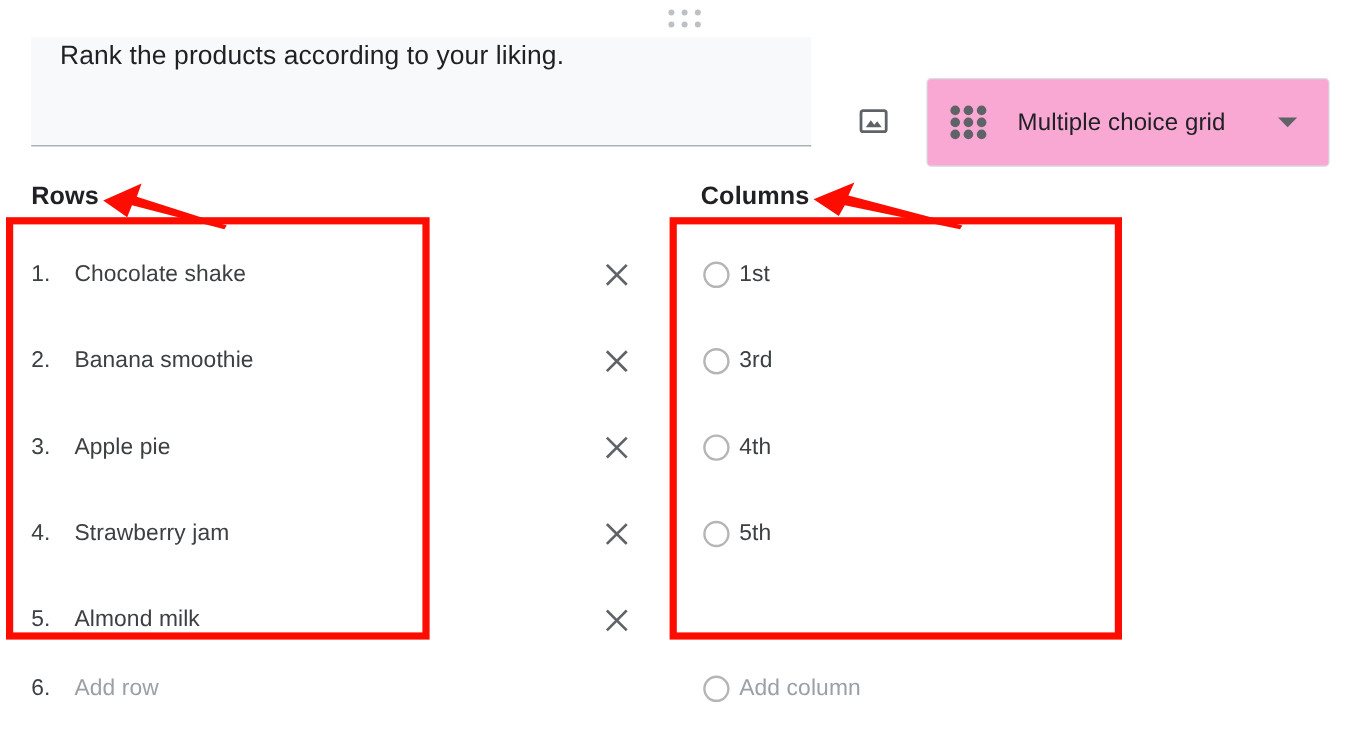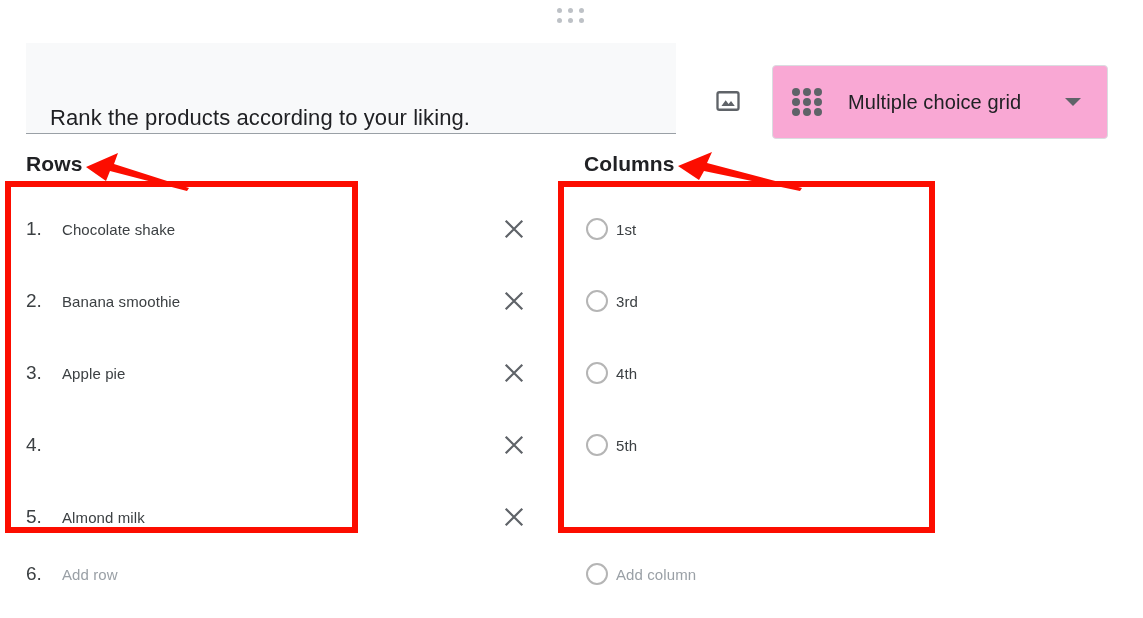--- a/index.html
+++ b/index.html
@@ -43,28 +43,28 @@
   .question-row {
     position: absolute;
     left: 0;
     top: 31px;
     width: 1143px;
     height: 100px;
   }
   .question-field {
     position: absolute;
     left: 26px;
-    top: 12px;
+    top: 0;
     width: 650px;
     height: 91px;
     background: #f8f9fa;
     border-bottom: 1px solid #9aa0a6;
     box-sizing: border-box;
     display: flex;
-    align-items: flex-end;
+    align-items: flex-start;
   }
   .question-text {
     font-size: 22px;
     color: #202124;
     padding-left: 24px;
     letter-spacing: 0.1px;
     line-height: 30px;
   }
 
   .image-btn {
@@ -162,21 +162,21 @@
     width: 22px;
     height: 22px;
     border: 2px solid #b5b5b5;
     border-radius: 50%;
     box-sizing: border-box;
     margin-left: 28px;
     flex: none;
     cursor: pointer;
   }
   .opt-text {
-    font-size: 15px;
+    font-size: 19px;
     color: #3c4043;
     margin-left: 8px;
     letter-spacing: 0.1px;
   }
   .opt-text.placeholder { color: #9aa0a6; }
   .remove-x {
     position: absolute;
     width: 36px;
     height: 36px;
     display: flex;
@@ -287,20 +287,21 @@
     <span class="opt-text">Apple pie</span>
     <span class="remove-x">
       <svg width="24" height="24" viewBox="0 0 24 24">
           <path d="M4.5 4.5 L19.5 19.5 M19.5 4.5 L4.5 19.5" stroke="#5f6368" stroke-width="2.2" fill="none" stroke-linecap="square"></path>
         </svg>
     </span>
   </div>
 
   <div class="opt-row">
     <span class="opt-num">4.</span>
+    <span class="opt-text">Strawberry jam</span>
     <span class="remove-x">
       <svg width="24" height="24" viewBox="0 0 24 24">
           <path d="M4.5 4.5 L19.5 19.5 M19.5 4.5 L4.5 19.5" stroke="#5f6368" stroke-width="2.2" fill="none" stroke-linecap="square"></path>
         </svg>
     </span>
   </div>
 
   <div class="opt-row">
     <span class="opt-num">5.</span>
     <span class="opt-text">Almond milk</span>

